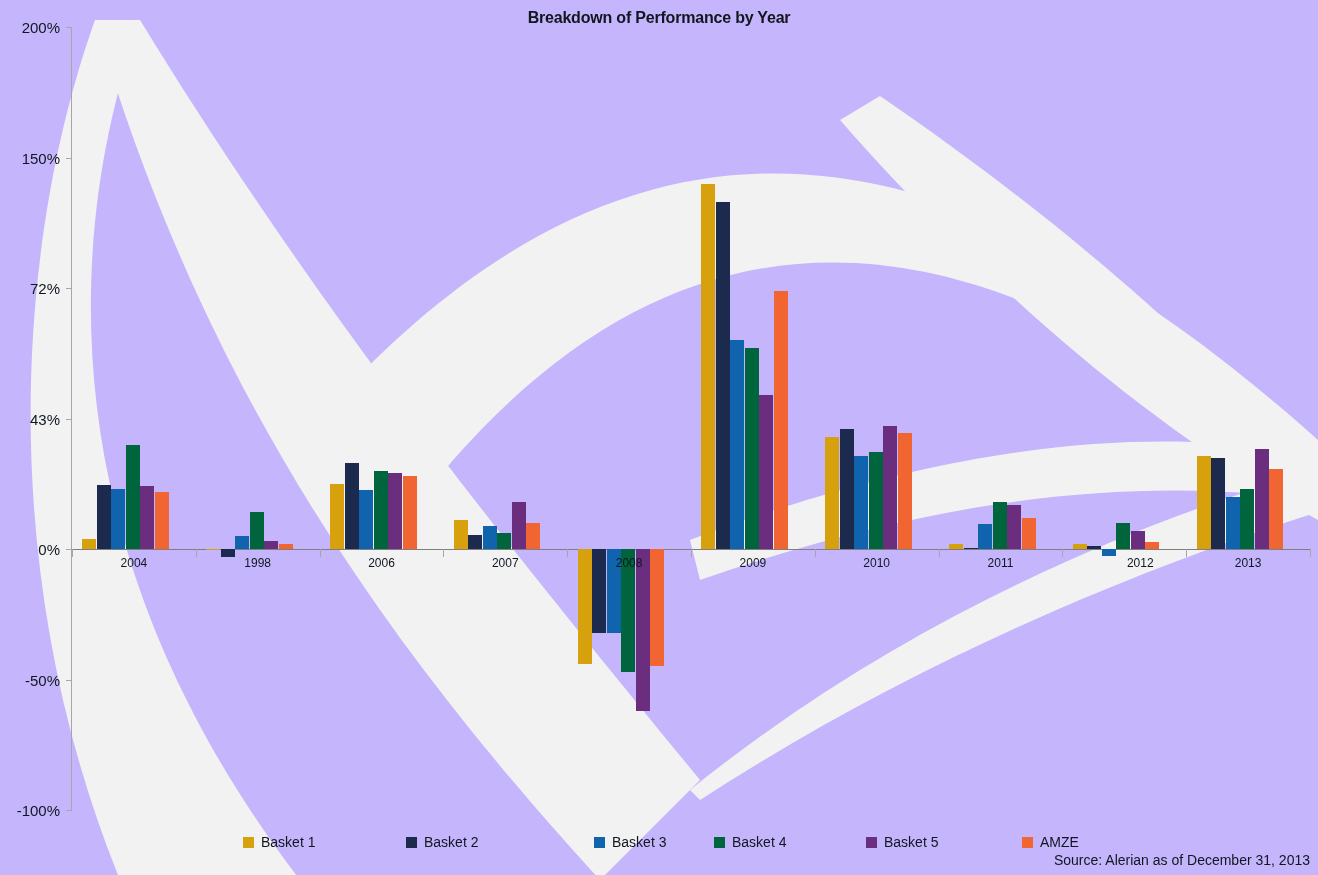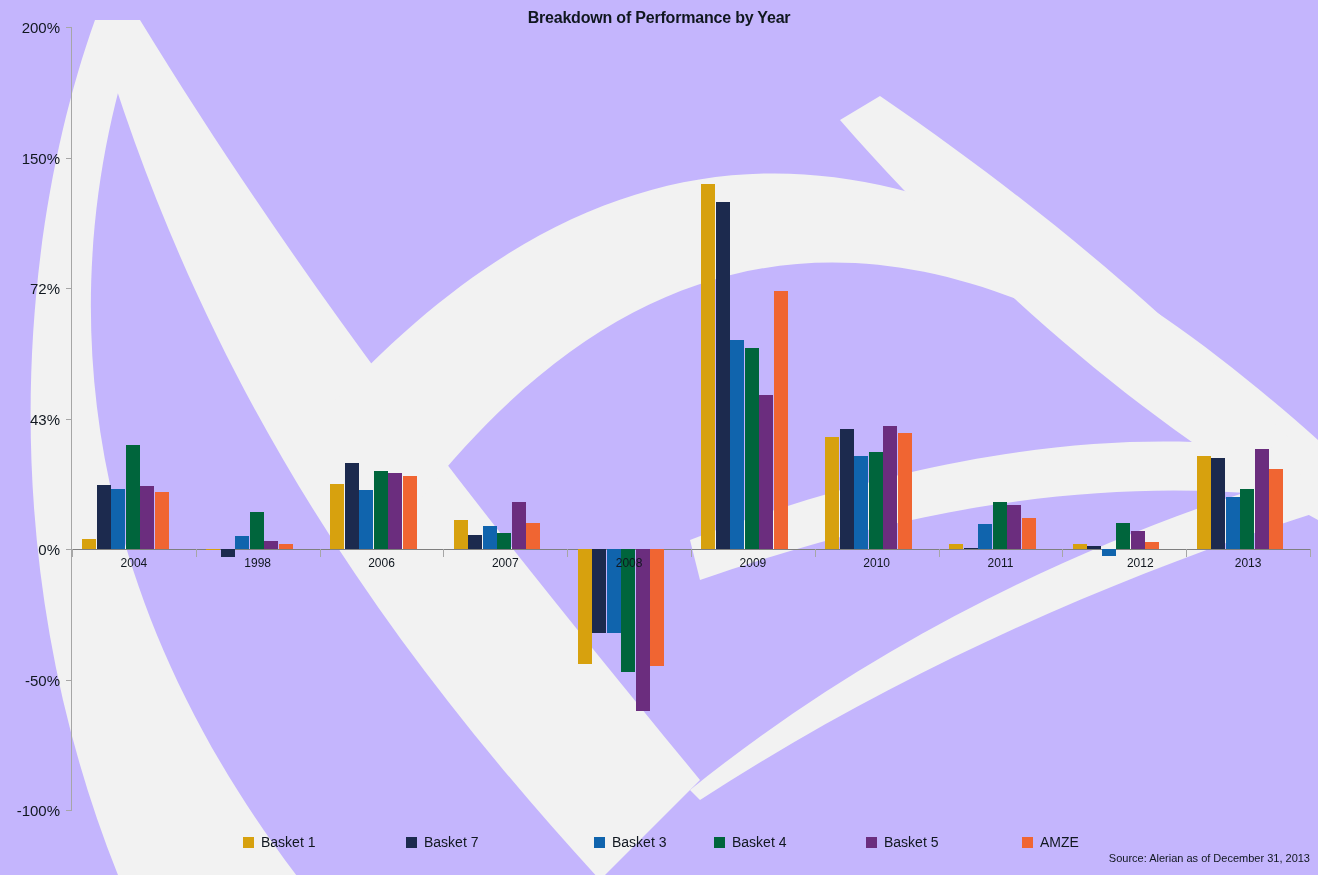--- a/index.html
+++ b/index.html
@@ -177,21 +177,21 @@
     font-size: 14px;
     color: #10171f;
     line-height: 16px;
   }
 
   
   #source-note {
     position: absolute;
     right: 8px;
     top: 852px;
-    font-size: 11px;
+    font-size: 14px;
     color: #10171f;
     z-index: 6;
     white-space: nowrap;
   }
 </style>
 </head>
 <body>
 
 <div id="page">
 
@@ -325,21 +325,21 @@
       <div class="xtick-label" style="left: 1176.1px;">2013</div>
     </div>
 
   <div id="legend">
       <div class="legend-item" style="left: 243px; top: 2px;">
         <span class="legend-swatch" style="background: rgb(215, 161, 14);"></span>
         <span class="legend-label">Basket 1</span>
       </div>
       <div class="legend-item" style="left: 406px; top: 2px;">
         <span class="legend-swatch" style="background: rgb(28, 42, 78);"></span>
-        <span class="legend-label">Basket 7</span>
+        <span class="legend-label">Basket 2</span>
       </div>
       <div class="legend-item" style="left: 567px; top: 2px; padding-left: 27px;">
         <span class="legend-swatch" style="background: rgb(16, 100, 173);"></span>
         <span class="legend-label">Basket 3</span>
       </div>
       <div class="legend-item" style="left: 714px; top: 2px;">
         <span class="legend-swatch" style="background: rgb(0, 101, 60);"></span>
         <span class="legend-label">Basket 4</span>
       </div>
       <div class="legend-item" style="left: 866px; top: 2px;">

